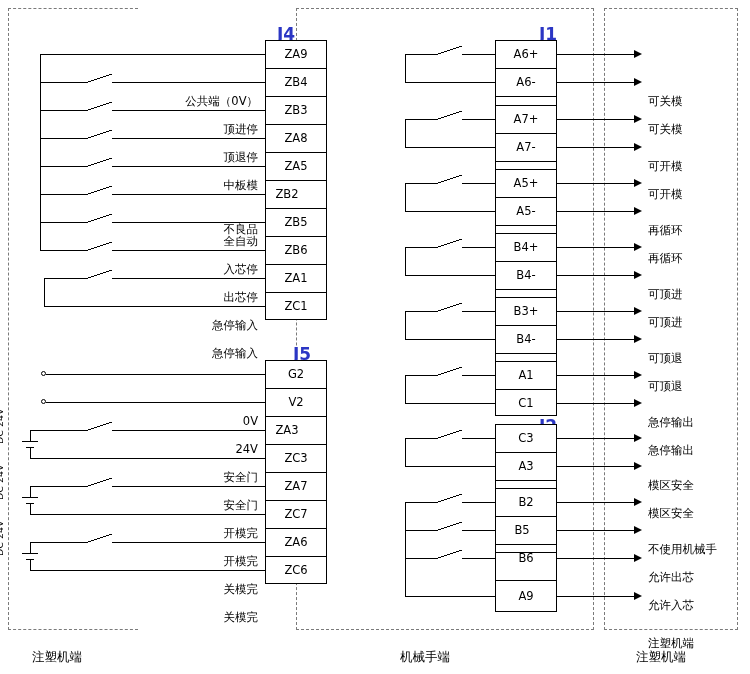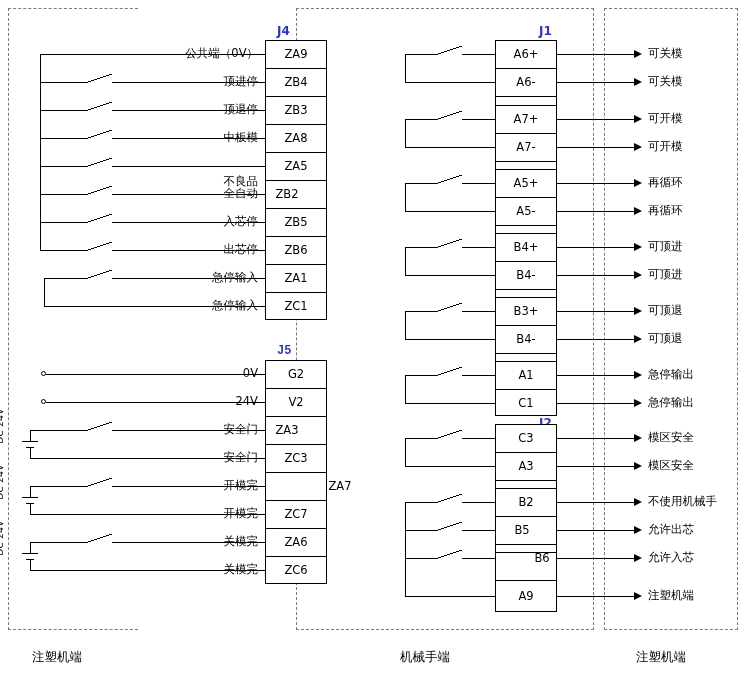--- a/index.html
+++ b/index.html
@@ -1,44 +1,44 @@
 <!DOCTYPE html>
 <html><head>
 <meta charset="utf-8">
 <style>
   html,body{margin:0;padding:0;background:#ffffff;}
   body{font-family:"DejaVu Sans","Liberation Sans",sans-serif;}
   #root{position:relative;width:750px;height:674px;overflow:hidden;background:#fff;}
   .abs{position:absolute;}
-  .lbl{position:absolute;font-size:11.5px;color:#000;white-space:nowrap;line-height:1;}
+  .lbl{position:absolute;font-size:11.5px;color:#000;white-space:nowrap;line-height:1;margin-top:48px;}
   .lbl.r{text-align:right;}
   .termbox{position:absolute;border:1px solid #000;box-sizing:border-box;background:#fff;}
   .trow{position:absolute;left:0;font-size:11.5px;color:#000;display:flex;align-items:center;justify-content:center;box-sizing:border-box;}
-  .jlbl{position:absolute;font-size:12px;color:#2b36c4;font-weight:bold;}
+  .jlbl{position:absolute;font-size:17px;color:#2b36c4;font-weight:bold;}
   .dash{position:absolute;border:1px dashed #7a7a7a;box-sizing:border-box;}
   .footlbl{position:absolute;font-size:12.5px;color:#000;white-space:nowrap;}
   .circ{position:absolute;width:5px;height:5px;border:1px solid #000;border-radius:50%;box-sizing:border-box;background:#fff;}
   .batlbl{position:absolute;font-size:9.5px;color:#000;white-space:nowrap;}
   svg{overflow:visible;}
 </style>
 </head>
 <body>
 
 <div id="root">
 
   <div class="dash" style="left:8px;top:8px;width:130px;height:622px;border-right:none;"></div>
   <div class="dash" style="left:296px;top:8px;width:298px;height:622px;border-left:1px dashed #7a7a7a;border-right:1px dashed #7a7a7a;border-top:1px dashed #7a7a7a;border-bottom:1px dashed #7a7a7a;"></div>
   <div class="dash" style="left:604px;top:8px;width:134px;height:622px;border-left:1px dashed #7a7a7a;"></div>
 
   <div class="footlbl" style="left:32px;top:649px;">注塑机端</div>
   <div class="footlbl" style="left:400px;top:649px;">机械手端</div>
   <div class="footlbl" style="left:636px;top:649px;">注塑机端</div>
 
   <div class="jlbl" style="left:277px;top:24px;">J4</div>
-  <div class="jlbl" style="left:277px;top:344px;font-family:Liberation Mono, monospace;">J5</div>
+  <div class="jlbl" style="left:293px;top:344px;">J5</div>
   <div class="jlbl" style="left:539px;top:24px;">J1</div>
   <div class="jlbl" style="left:539px;top:416px;">J2</div>
 
   <div class="termbox" style="left:265px;top:40px;width:62px;height:280px;"></div>
 
   <div class="termbox" style="left:265px;top:360px;width:62px;height:224px;"></div>
 
   <div class="termbox" style="left:495px;top:40px;width:62px;height:376px;"></div>
 
   <div class="termbox" style="left:495px;top:424px;width:62px;height:188px;"></div>
@@ -293,21 +293,21 @@
   <div class="lbl r" style="left:118px;top:452px;width:140px;">安全门</div>
   <div class="lbl r" style="left:118px;top:480px;width:140px;">开模完</div>
   <div class="lbl r" style="left:118px;top:508px;width:140px;">开模完</div>
   <div class="lbl r" style="left:118px;top:536px;width:140px;">关模完</div>
   <div class="lbl r" style="left:118px;top:564px;width:140px;">关模完</div>
 
   <div class="trow" style="left:265px;top:360px;width:62px;height:28px;">G2</div>
   <div class="trow" style="left:265px;top:388px;width:62px;height:28px;">V2</div>
   <div class="trow" style="left:265px;top:416px;width:44px;height:28px;">ZA3</div>
   <div class="trow" style="left:265px;top:444px;width:62px;height:28px;">ZC3</div>
-  <div class="trow" style="left:265px;top:472px;width:62px;height:28px;margin-left:44px;">ZA7</div>
+  <div class="trow" style="left:265px;top:472px;width:62px;height:28px;">ZA7</div>
   <div class="trow" style="left:265px;top:500px;width:62px;height:28px;">ZC7</div>
   <div class="trow" style="left:265px;top:528px;width:62px;height:28px;">ZA6</div>
   <div class="trow" style="left:265px;top:556px;width:62px;height:28px;">ZC6</div>
 
   <div class="trow" style="left:495px;top:40px;width:62px;height:28px;">A6+</div>
   <div class="trow" style="left:495px;top:68px;width:62px;height:28px;">A6-</div>
   <div class="trow" style="left:495px;top:105px;width:62px;height:28px;">A7+</div>
   <div class="trow" style="left:495px;top:133px;width:62px;height:28px;">A7-</div>
   <div class="trow" style="left:495px;top:169px;width:62px;height:28px;">A5+</div>
   <div class="trow" style="left:495px;top:197px;width:62px;height:28px;">A5-</div>
@@ -328,21 +328,21 @@
   <div class="lbl" style="left:648px;top:269px;">可顶进</div>
   <div class="lbl" style="left:648px;top:305px;">可顶退</div>
   <div class="lbl" style="left:648px;top:333px;">可顶退</div>
   <div class="lbl" style="left:648px;top:369px;">急停输出</div>
   <div class="lbl" style="left:648px;top:397px;">急停输出</div>
 
   <div class="trow" style="left:495px;top:424px;width:62px;height:28px;">C3</div>
   <div class="trow" style="left:495px;top:452px;width:62px;height:28px;">A3</div>
   <div class="trow" style="left:495px;top:488px;width:62px;height:28px;">B2</div>
   <div class="trow" style="left:495px;top:516px;width:54px;height:28px;">B5</div>
-  <div class="trow" style="left:495px;top:544px;width:62px;height:28px;margin-left:16px;">B6</div>
+  <div class="trow" style="left:495px;top:544px;width:62px;height:28px;">B6</div>
   <div class="trow" style="left:495px;top:582px;width:62px;height:28px;">A9</div>
 
   <div class="lbl" style="left:648px;top:432px;">模区安全</div>
   <div class="lbl" style="left:648px;top:460px;">模区安全</div>
   <div class="lbl" style="left:648px;top:496px;">不使用机械手</div>
   <div class="lbl" style="left:648px;top:524px;">允许出芯</div>
   <div class="lbl" style="left:648px;top:552px;">允许入芯</div>
   <div class="lbl" style="left:648px;top:590px;">注塑机端</div>
 
 </div>

